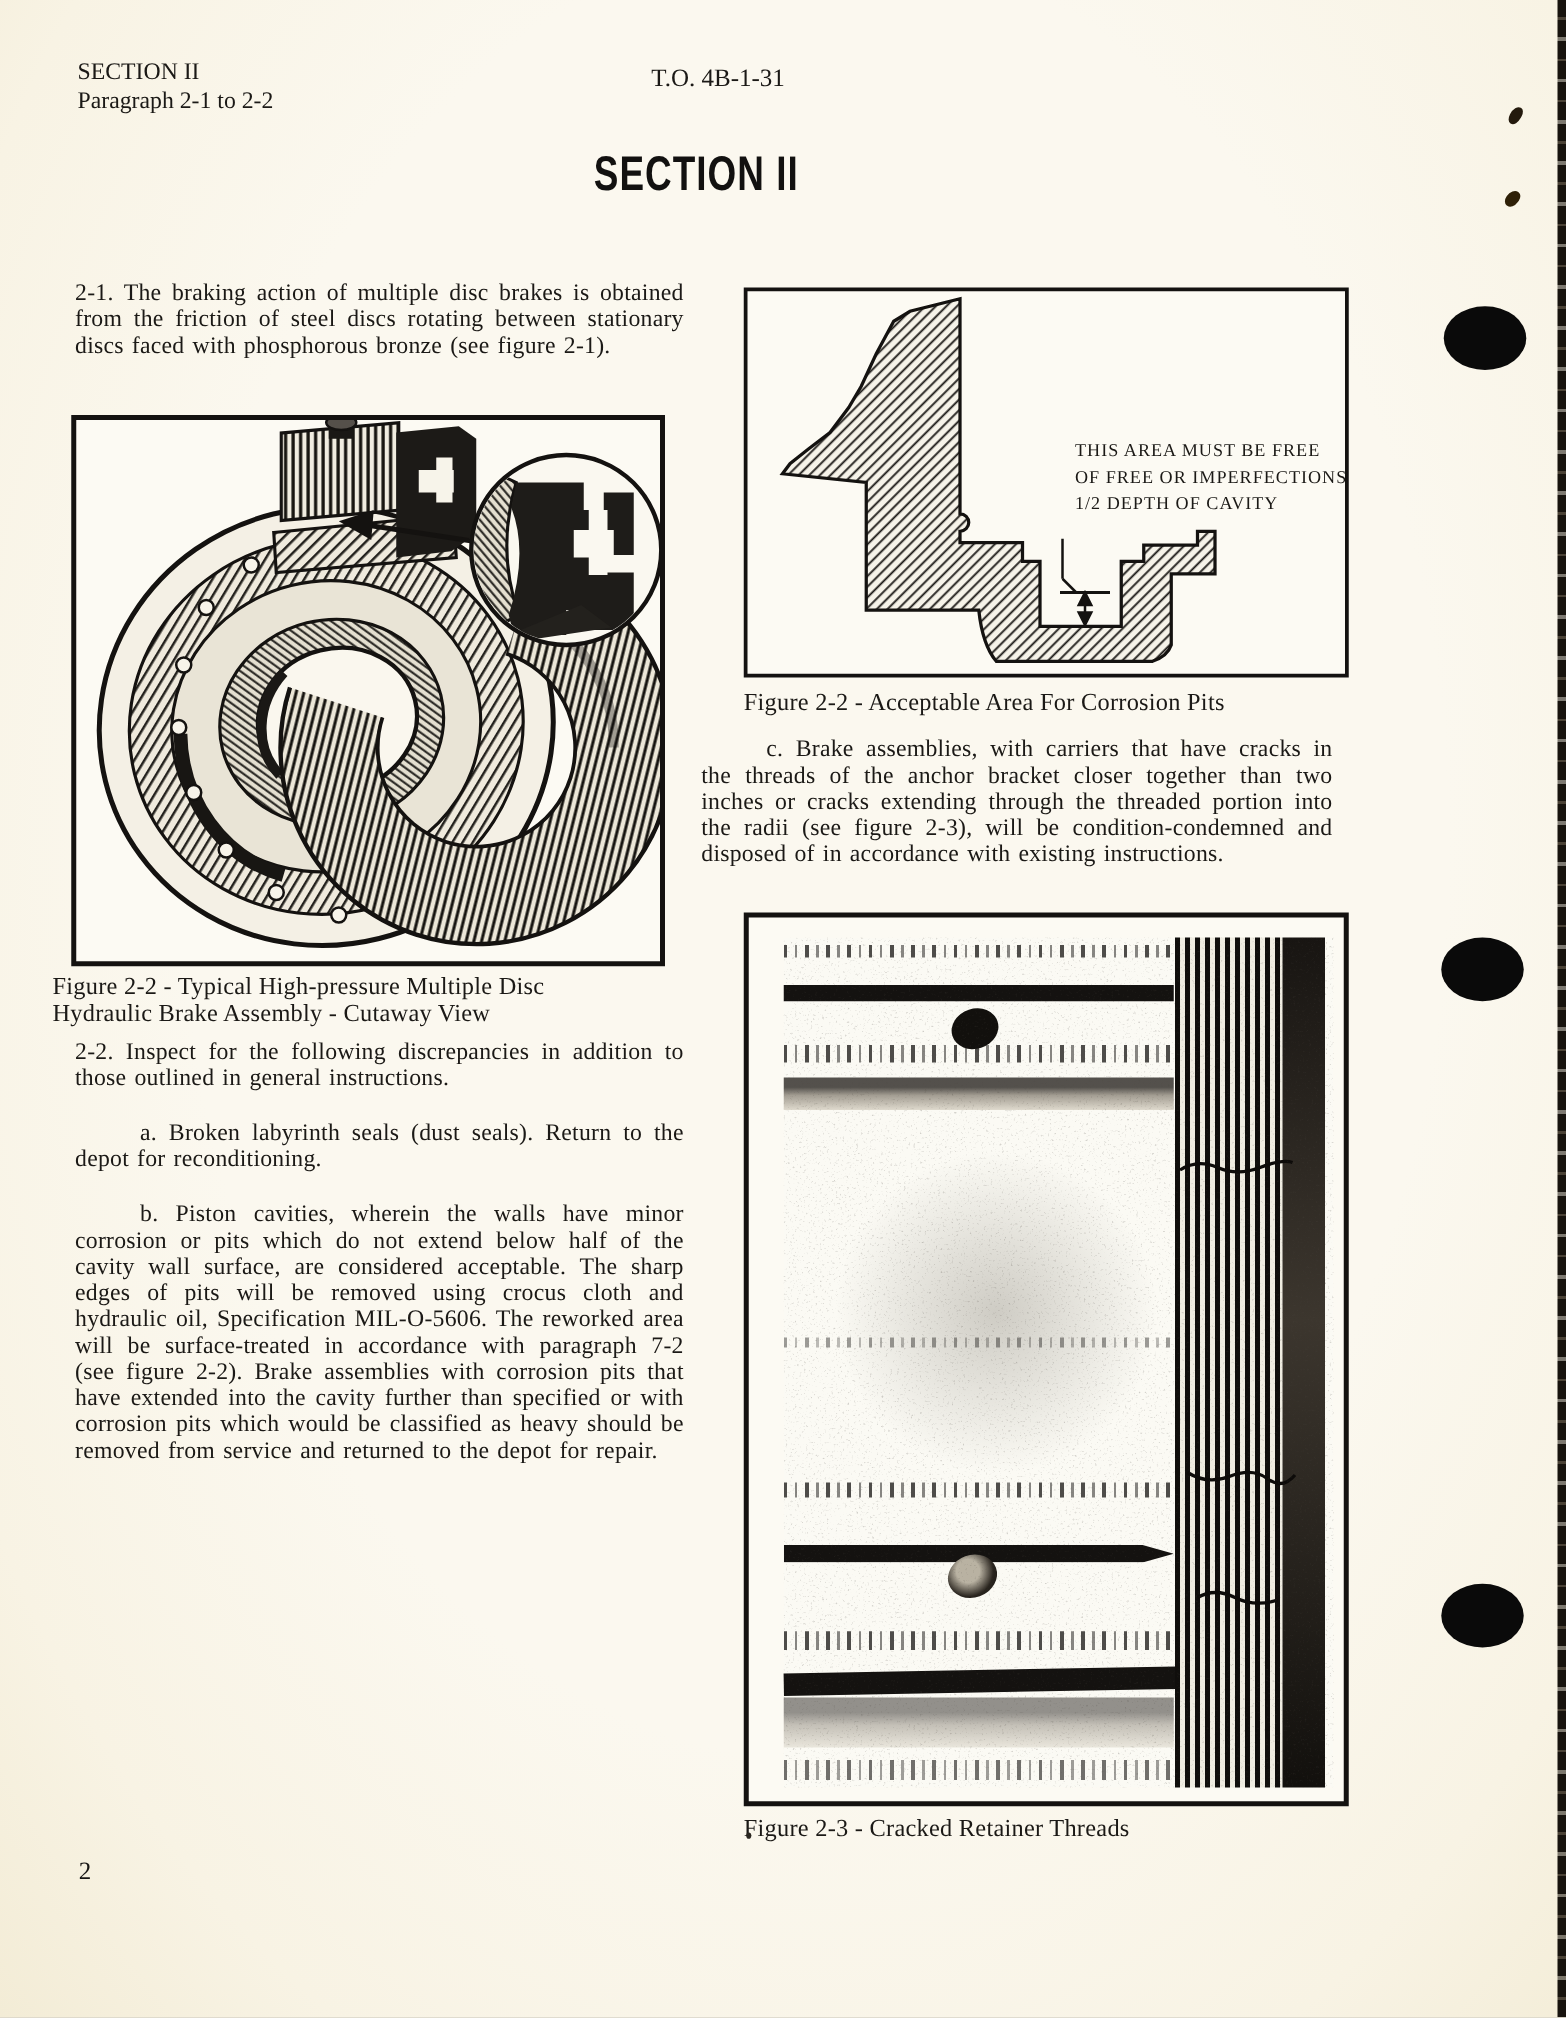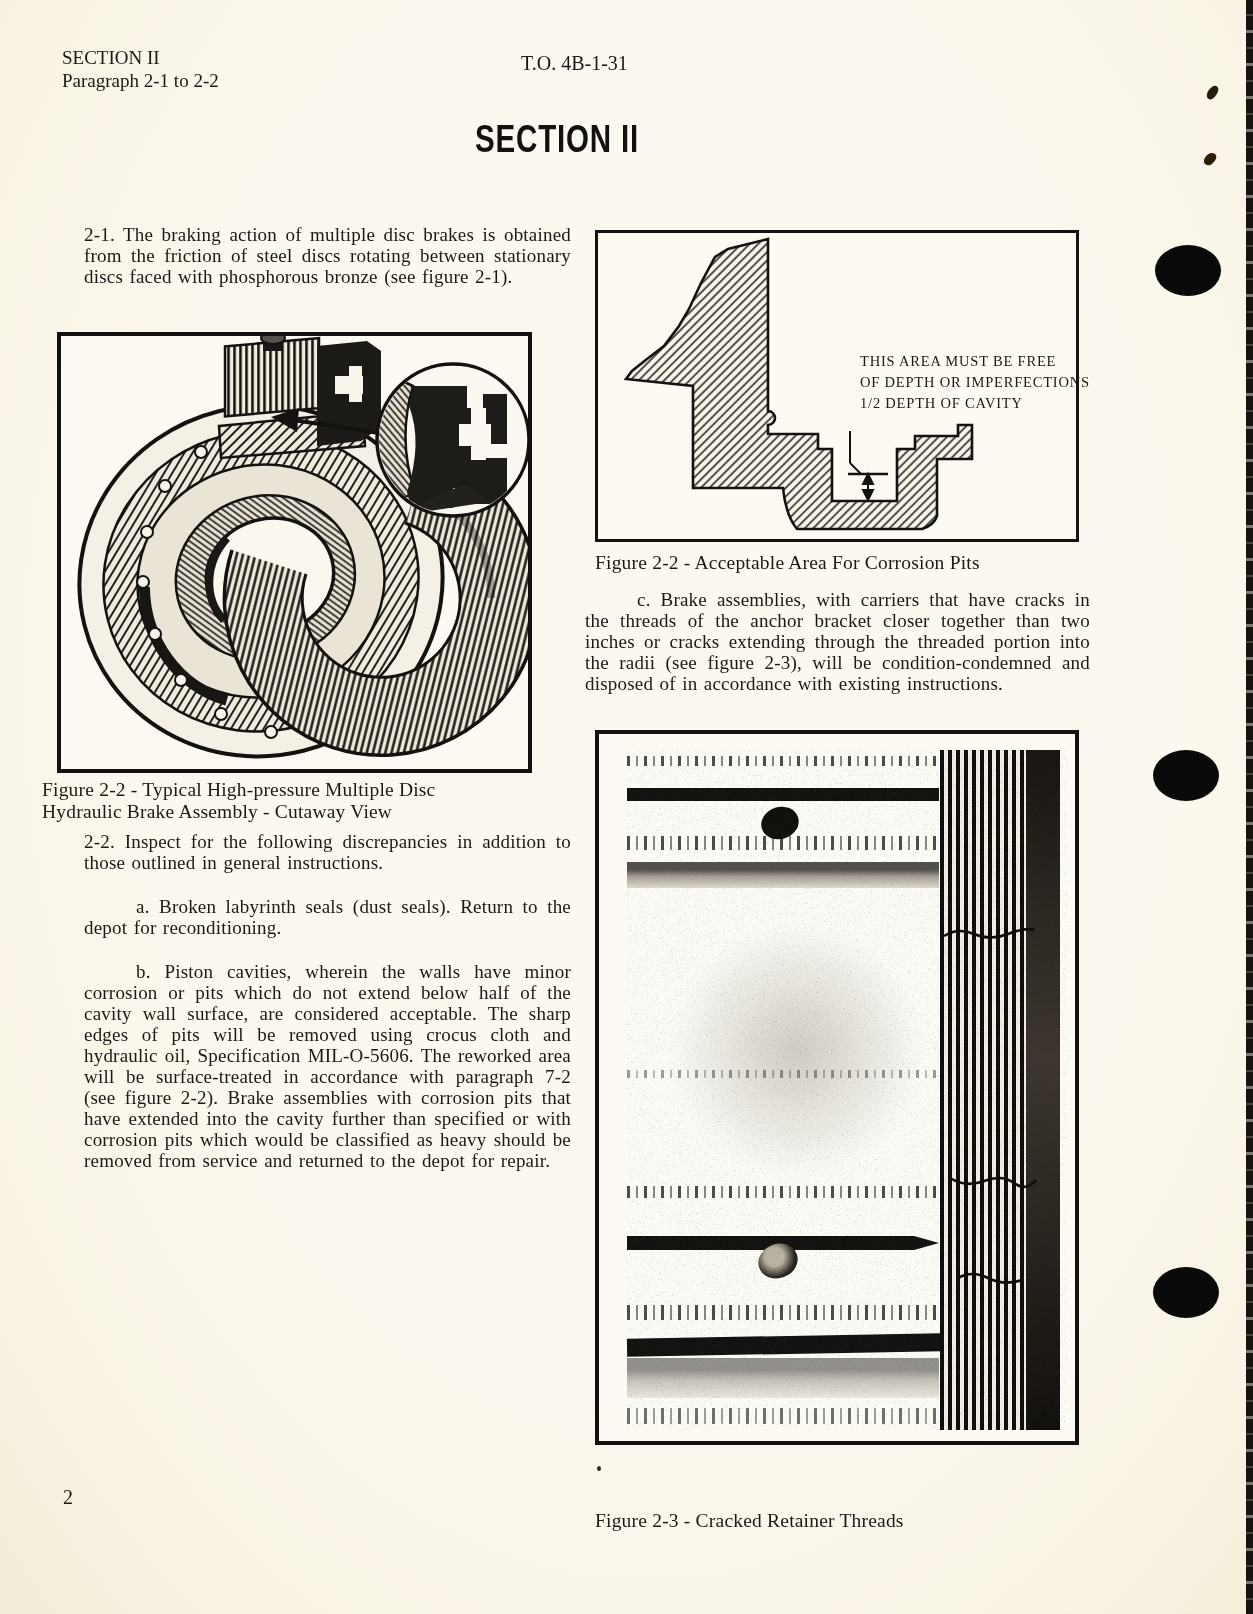--- a/index.html
+++ b/index.html
@@ -4,21 +4,21 @@
 <style>
   html,body{margin:0;padding:0;background:#d8d4c8;}
   .page{
     position:relative;width:1253px;height:1614px;overflow:hidden;
     background:radial-gradient(ellipse at 52% 42%, #fbf8ef 55%, #f8f3e4 82%, #f3ecd6 100%);
     font-family:"Liberation Serif", serif;color:#171513;
   }
   .abs{position:absolute;}
   .body-text{
     font-size:19px;line-height:21px;text-align:justify;
-    letter-spacing:.2px;word-spacing:1.5px;color:#1b1916;margin-left:24px;
+    letter-spacing:.2px;word-spacing:1.5px;color:#1b1916;
   }
   .indent{text-indent:52px;}
   .hdr{font-size:19px;line-height:23px;color:#1b1916;}
   .title{
     left:57px;width:1000px;text-align:center;font-family:"Liberation Sans",sans-serif;
     font-weight:700;color:#121110;
   }
   .title .tline{display:inline-block;transform:scaleX(.82) scaleY(1.08);transform-origin:50% 50%;
     font-size:36px;letter-spacing:1px;white-space:nowrap;}
   .caption{font-size:19.5px;line-height:22px;text-align:left;color:#1b1916;letter-spacing:.2px;}
@@ -165,21 +165,21 @@
         <line x1="252" y1="230" x2="263" y2="241"></line>
         <line x1="250" y1="241" x2="290" y2="241" stroke-width="2.4"></line>
         <line x1="270" y1="246" x2="270" y2="262"></line>
         <polygon points="270,241 265,251 275,251"></polygon>
         <polygon points="270,267 265,257 275,257"></polygon>
       </g>
 
     </svg>
     <div class="abs annot" style="left:262px;top:118px;">
       <div>THIS AREA MUST BE FREE</div>
-      <div>OF DEPTH OR IMPERFECTIONS</div>
+      <div>OF FREE OR IMPERFECTIONS</div>
       <div>1/2 DEPTH OF CAVITY</div>
     </div>
   </div>
 
   <div class="abs caption" style="left:595px;top:552px;width:484px;">Figure 2-2 - Acceptable Area For Corrosion Pits</div>
 
   <div class="abs body-text indent" style="left:561px;top:589px;width:505px;">c.   Brake assemblies, with carriers that have cracks in the threads of the anchor bracket closer together than two inches or cracks extending through the threaded portion into the radii (see figure 2-3), will be condition-condemned and disposed of in accordance with existing instructions.</div>
 
   <div class="abs figbox" style="left:595px;top:730px;width:484px;height:715px;">
     <div class="abs photo" style="left:28px;top:16px;width:440px;height:680px;">
@@ -215,21 +215,21 @@
       <svg class="abs" style="left:0;top:0;" width="440" height="680">
         <filter id="grain3">
             <feTurbulence type="fractalNoise" baseFrequency="0.55" numOctaves="2" stitchTiles="stitch"></feTurbulence>
           <feColorMatrix type="matrix" values="0 0 0 0 0.07  0 0 0 0 0.06  0 0 0 0 0.05  0.85 0 0 0 -0.52"></feColorMatrix>
         </filter>
         <rect width="440" height="680" filter="url(#grain3)"></rect>
       </svg>
     </div>
   </div>
 
-  <div class="abs caption" style="left:595px;top:1510px;width:484px;">Figure 2-3 - Cracked Retainer Threads</div>
+  <div class="abs caption" style="left:595px;top:1453px;width:484px;">Figure 2-3 - Cracked Retainer Threads</div>
   <div class="abs" style="left:597px;top:1466px;width:4px;height:5px;background:#2a2620;border-radius:50%;"></div>
 
   <div class="abs" style="left:63px;top:1486px;font-size:20px;">2</div>
 
   <div class="abs dot" style="left:1155px;top:245px;width:66px;height:51px;"></div>
   <div class="abs dot" style="left:1153px;top:750px;width:66px;height:51px;"></div>
   <div class="abs dot" style="left:1153px;top:1267px;width:66px;height:51px;"></div>
   <div class="abs speck" style="left:1208px;top:85px;width:9px;height:15px;transform:rotate(28deg);background:#241a0d;"></div>
   <div class="abs speck" style="left:1205px;top:152px;width:10px;height:14px;transform:rotate(35deg);background:#2e2007;"></div>
   <div class="abs scan-edge"></div>

